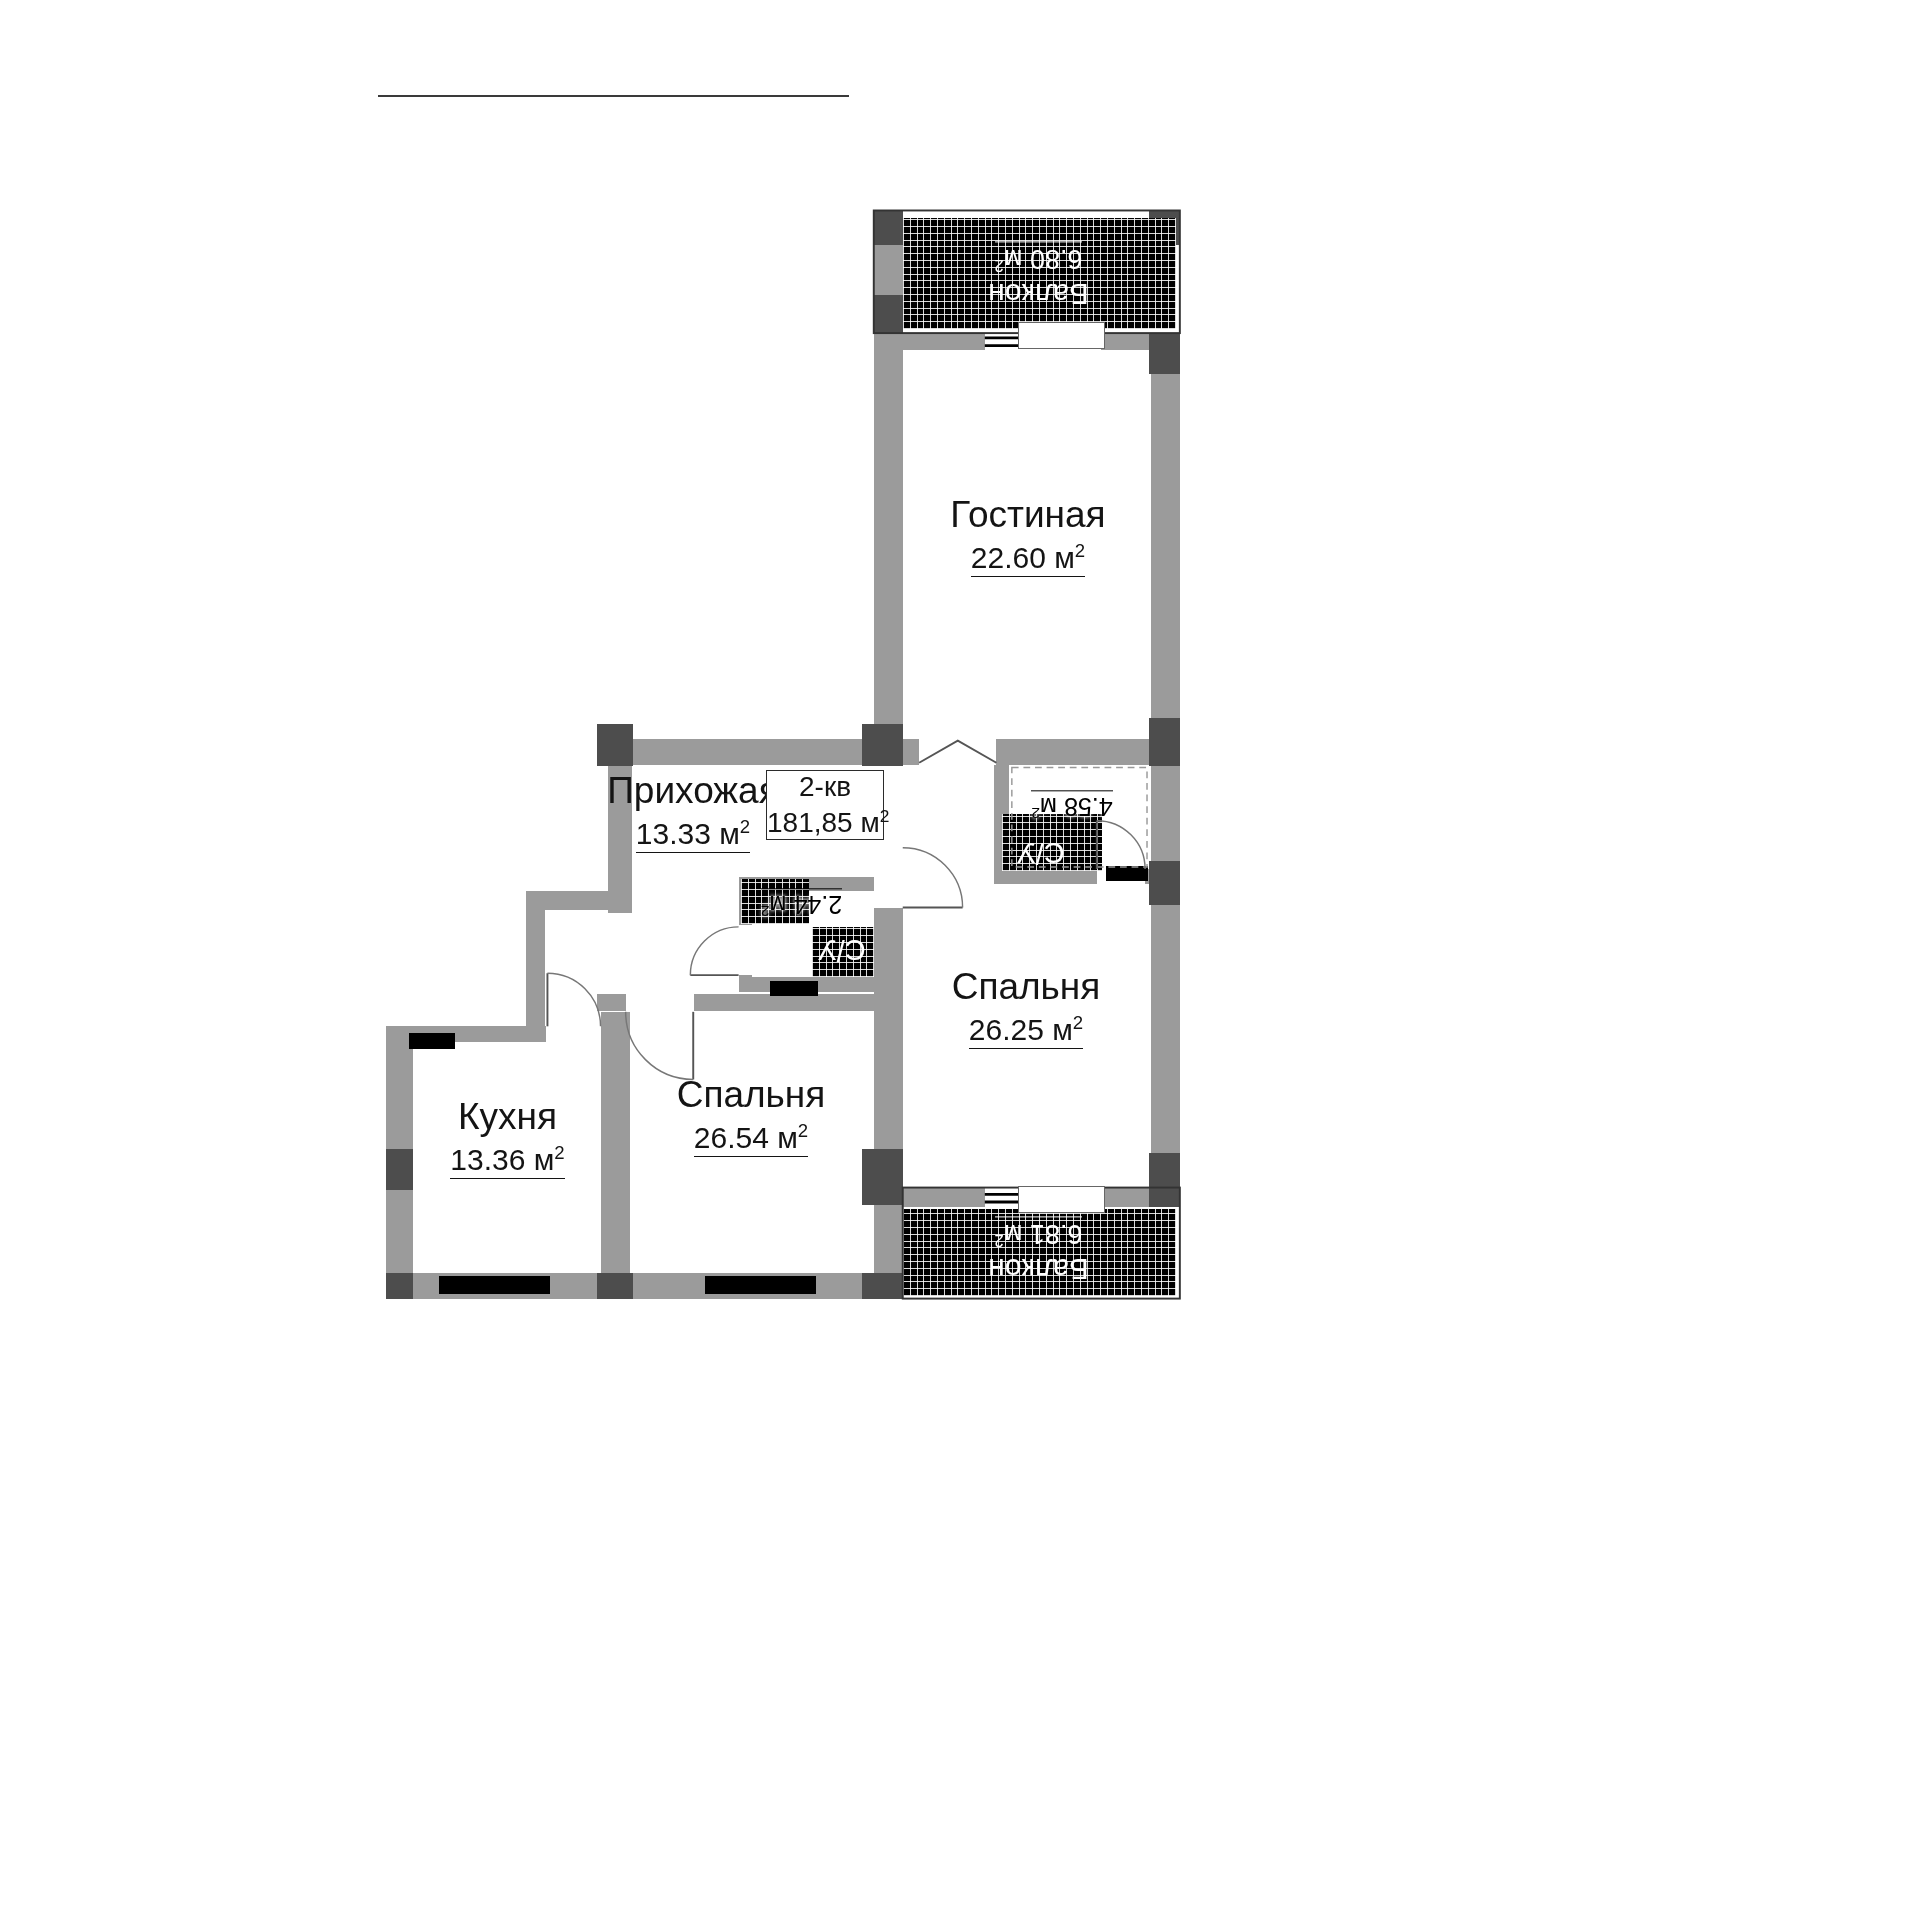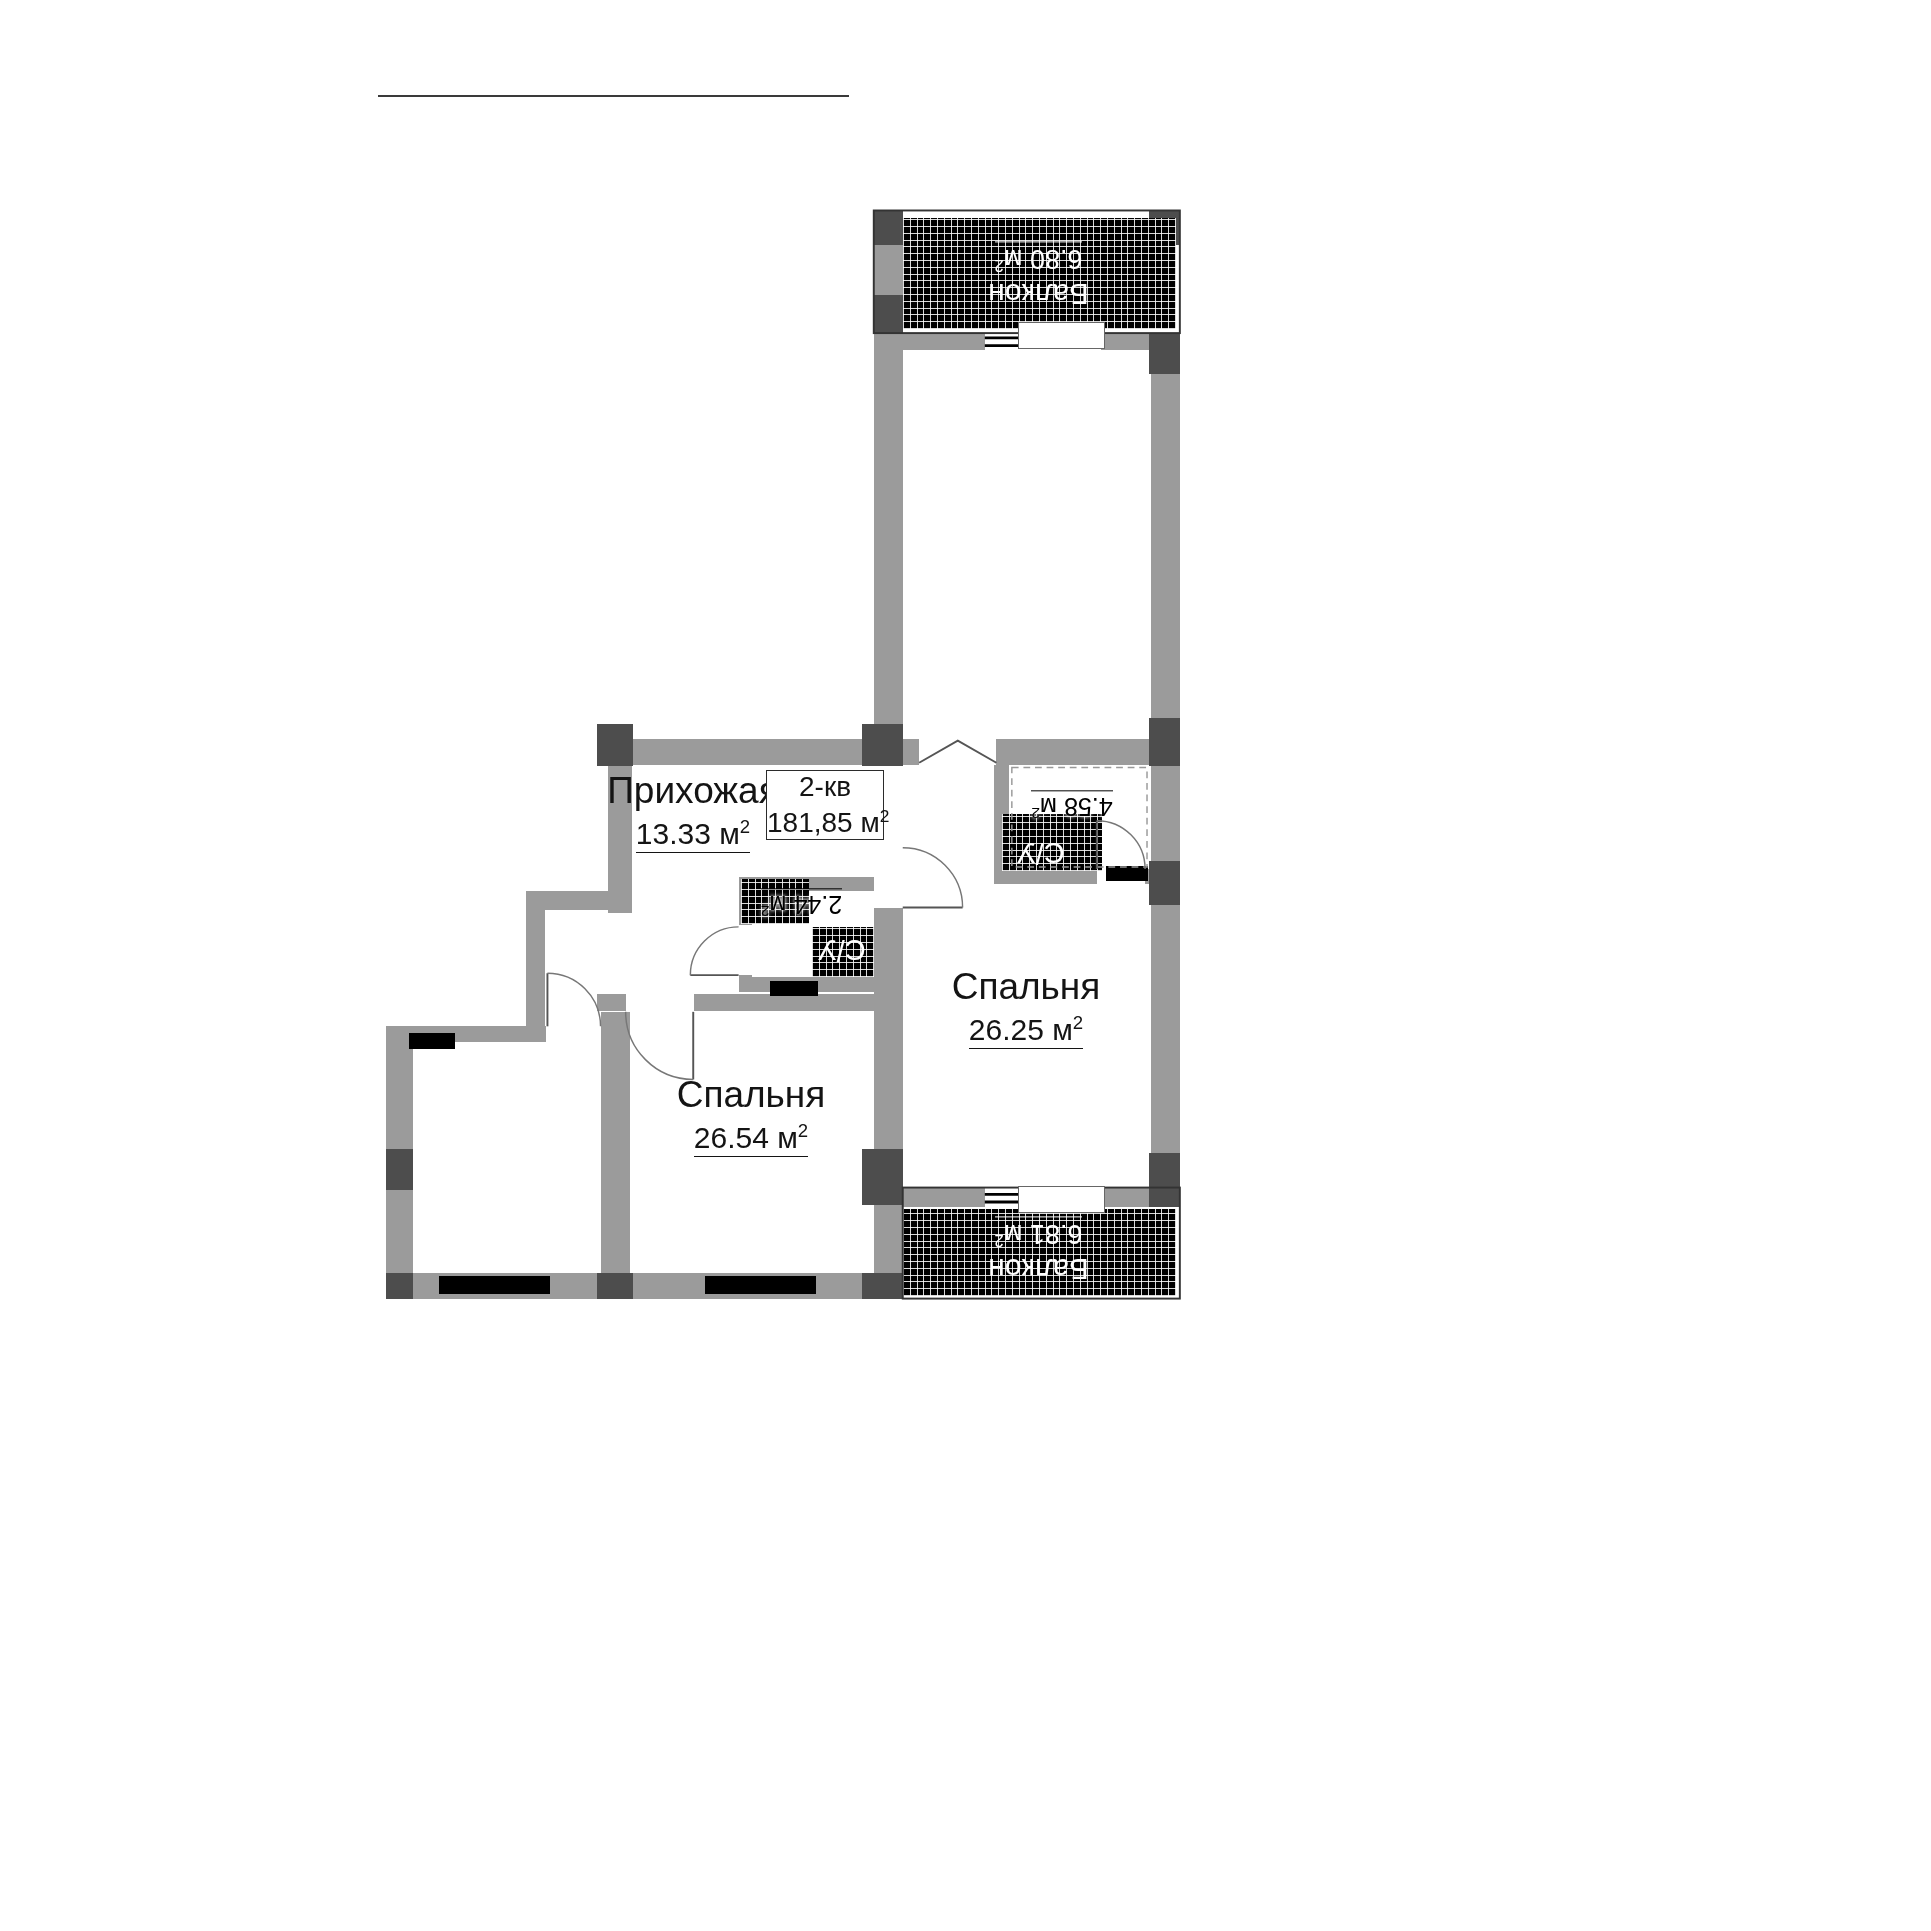--- a/index.html
+++ b/index.html
@@ -117,36 +117,44 @@
     <path d="M718 1048 L718 1118" stroke="#555" stroke-width="2" fill="none"></path>
     <path d="M718 1118 A70 70 0 0 1 648 1048" stroke="#777" stroke-width="1.5" fill="none"></path>
 
     <path d="M567 1063 L567 1008" stroke="#555" stroke-width="2" fill="none"></path>
     <path d="M567 1008 A55 55 0 0 1 622 1063" stroke="#777" stroke-width="1.5" fill="none"></path>
   </svg>
 
   <div class="slider" style="left:1018px;top:322px;width:87px;height:27px"></div>
   <div class="slider" style="left:1018px;top:1186px;width:87px;height:27px"></div>
 
+  <div class="room-label" style="left:912px;top:494px;width:232px">
+    <div class="room-name">Гостиная</div>
+    <div class="room-area"><span class="ul"><span>22.60</span>&nbsp;<span>м</span><sup>2</sup></span></div>
+  </div>
 
   <div class="room-label" style="left:606px;top:770px;width:174px">
     <div class="room-name">Прихожая</div>
     <div class="room-area"><span class="ul"><span>13.33</span>&nbsp;<span>м</span><sup>2</sup></span></div>
   </div>
 
   <div class="room-label" style="left:910px;top:966px;width:232px">
     <div class="room-name">Спальня</div>
     <div class="room-area"><span class="ul"><span>26.25</span>&nbsp;<span>м</span><sup>2</sup></span></div>
   </div>
 
   <div class="room-label" style="left:635px;top:1074px;width:232px">
     <div class="room-name">Спальня</div>
     <div class="room-area"><span class="ul"><span>26.54</span>&nbsp;<span>м</span><sup>2</sup></span></div>
   </div>
 
+  <div class="room-label" style="left:394px;top:1096px;width:227px">
+    <div class="room-name">Кухня</div>
+    <div class="room-area"><span class="ul"><span>13.36</span>&nbsp;<span>м</span><sup>2</sup></span></div>
+  </div>
 
   <div class="balcony-label" style="left:942px;top:243px;width:193px">
     <div class="room-name">Балкон</div>
     <div class="room-area"><span class="ul"><span>6.80</span>&nbsp;<span>м</span><sup>2</sup></span></div>
   </div>
 
   <div class="balcony-label" style="left:942px;top:1218px;width:193px">
     <div class="room-name">Балкон</div>
     <div class="room-area"><span class="ul"><span>6.81</span>&nbsp;<span>м</span><sup>2</sup></span></div>
   </div>

